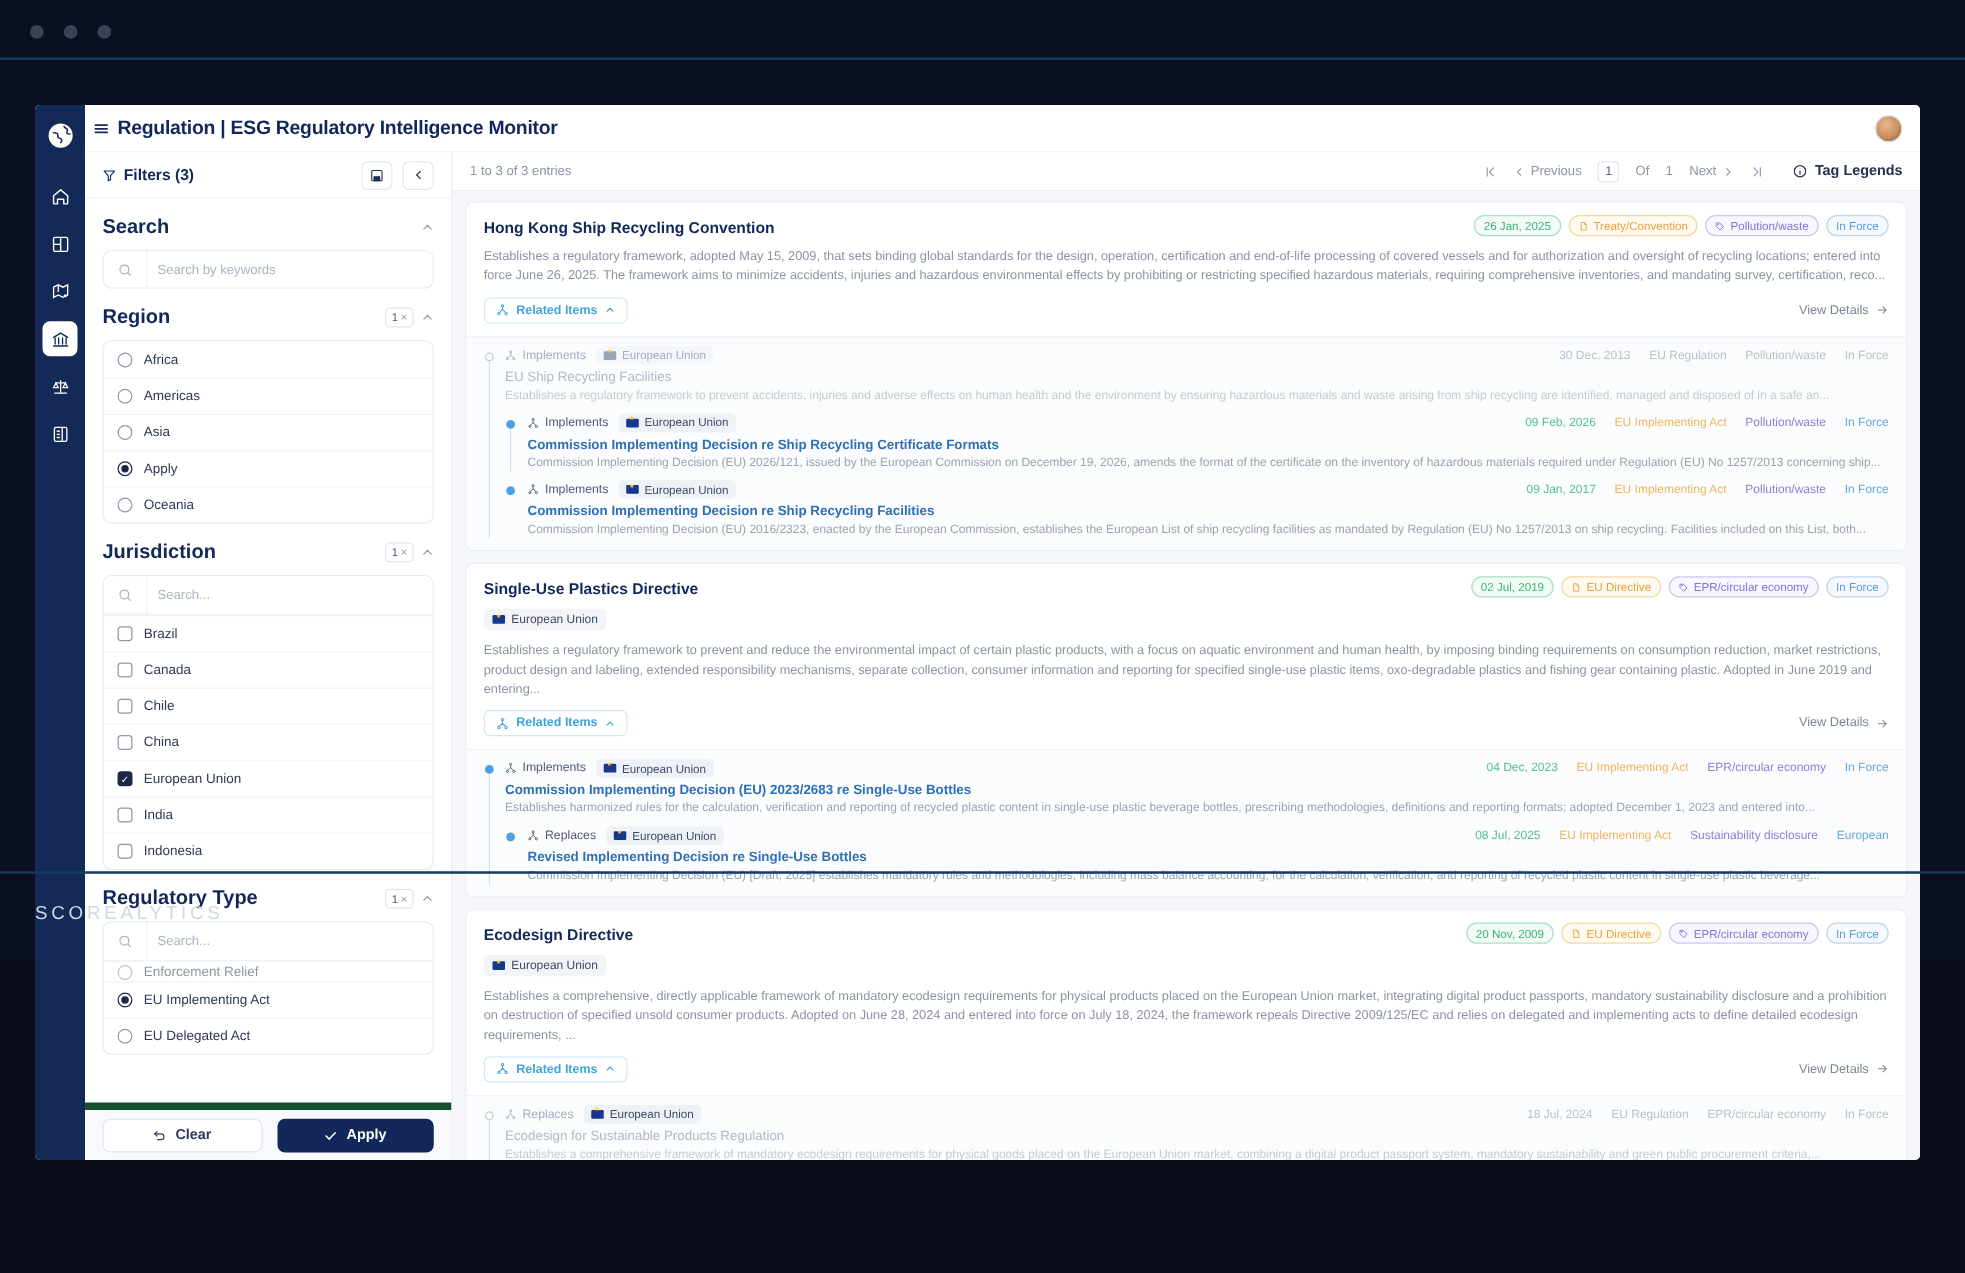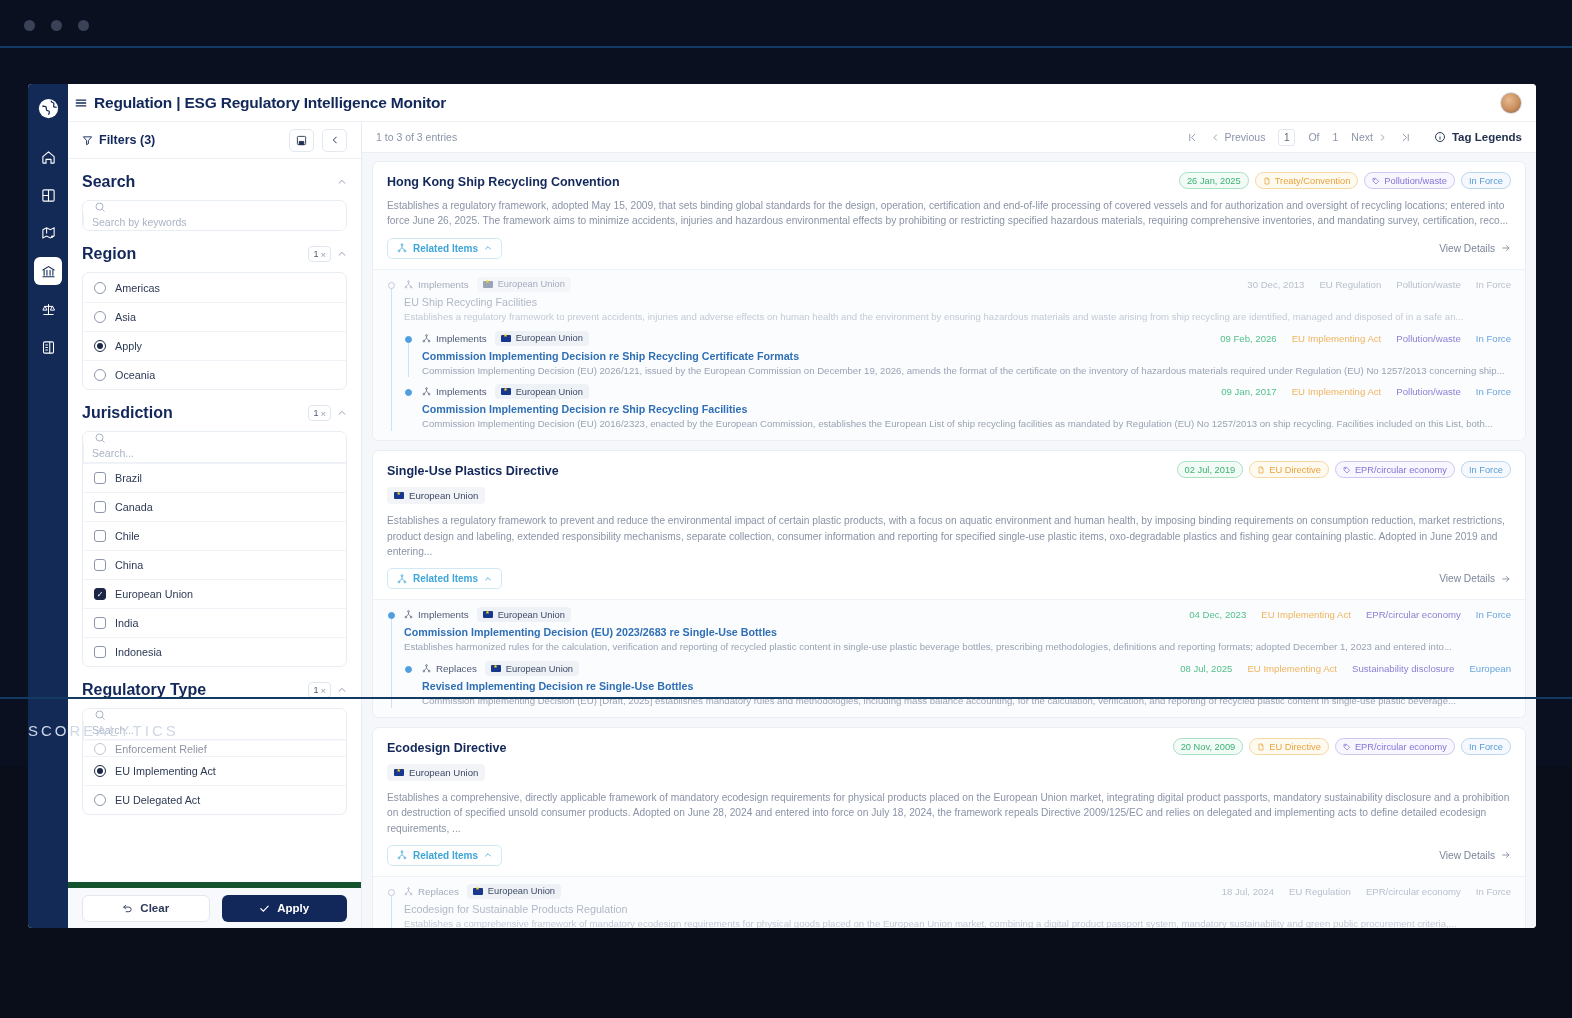--- a/index.html
+++ b/index.html
@@ -87,22 +87,22 @@
   .fsec-spacer { flex: 1; }
   .count-chip {
     min-width: 16px; height: 16px; border: 1px solid #dfe5ee; border-radius: 4px;
     font-size: 9px; color: #4a5875; display: flex; align-items: center; justify-content: center;
     padding: 0 4px;
   }
   .chip-x { font-size: 9.5px; color: #97a1b5; margin-left: 2px; }
   .caret-up { color: #8894ad; font-size: 10px; line-height: 1; }
 
   .searchbox {
-    display: flex; height: 31px;
-    border: 1px solid #e8ecf3; border-radius: 7px; background: #fff; overflow: hidden; flex-direction: column;
+    display: flex; align-items: center; height: 31px;
+    border: 1px solid #e8ecf3; border-radius: 7px; background: #fff; overflow: hidden;
   }
   .searchbox .sicon { width: 34px; display: flex; align-items: center; justify-content: center; color: #a9b2c3; }
   .searchbox input {
     flex: 1; border: none; outline: none; font-size: 10.5px; color: #3c4862;
     font-family: "Liberation Sans", sans-serif; border-left: 1px solid #eef1f6; padding-left: 8px; height: 100%;
   }
   .searchbox input::placeholder { color: #aab3c4; }
 
   .optlist { border: 1px solid #e8ecf3; border-radius: 7px; overflow: hidden; }
   .optlist.withsearch > .searchbox { border: none; border-bottom: 1px solid #eef1f6; border-radius: 0; }
@@ -396,20 +396,24 @@
                 </span>
                 <span>
                   <svg width="10" height="10" viewBox="0 0 24 24" fill="none" stroke="#8894ad" stroke-width="2.2" stroke-linecap="round">
                       <path d="M5 15l7-7 7 7"></path>
                     </svg>
                 </span>
               </div>
               <div class="optlist">
                 <div class="opt">
                   <span class="radio"></span>
+                  <span>Africa</span>
+                </div>
+                <div class="opt">
+                  <span class="radio"></span>
                   <span>Americas</span>
                 </div>
                 <div class="opt">
                   <span class="radio"></span>
                   <span>Asia</span>
                 </div>
                 <div class="opt">
                   <span class="radio on"></span>
                   <span>Apply</span>
                 </div>

